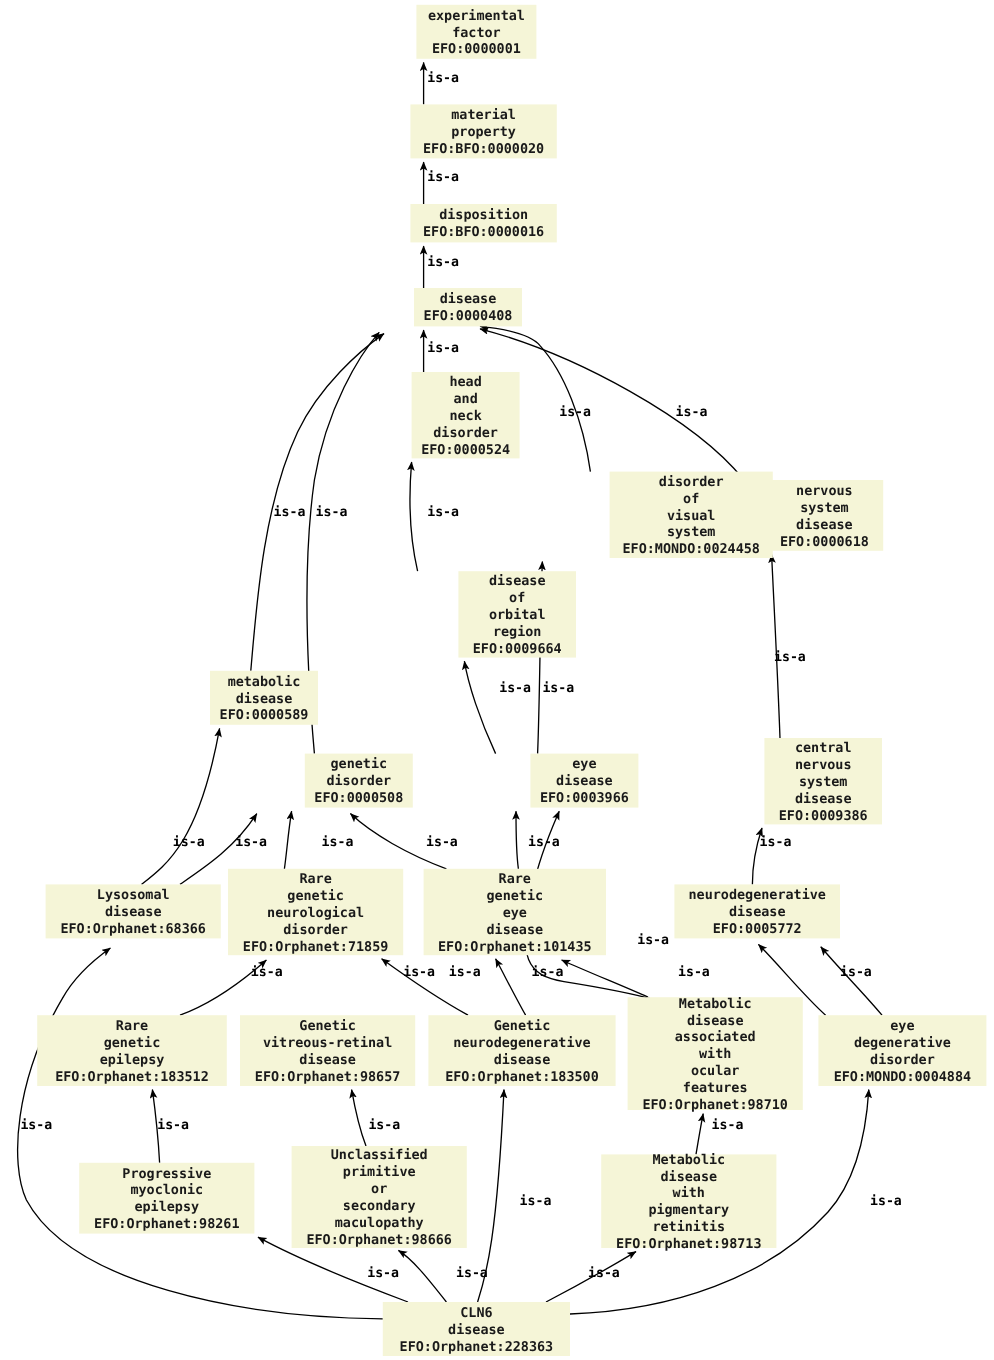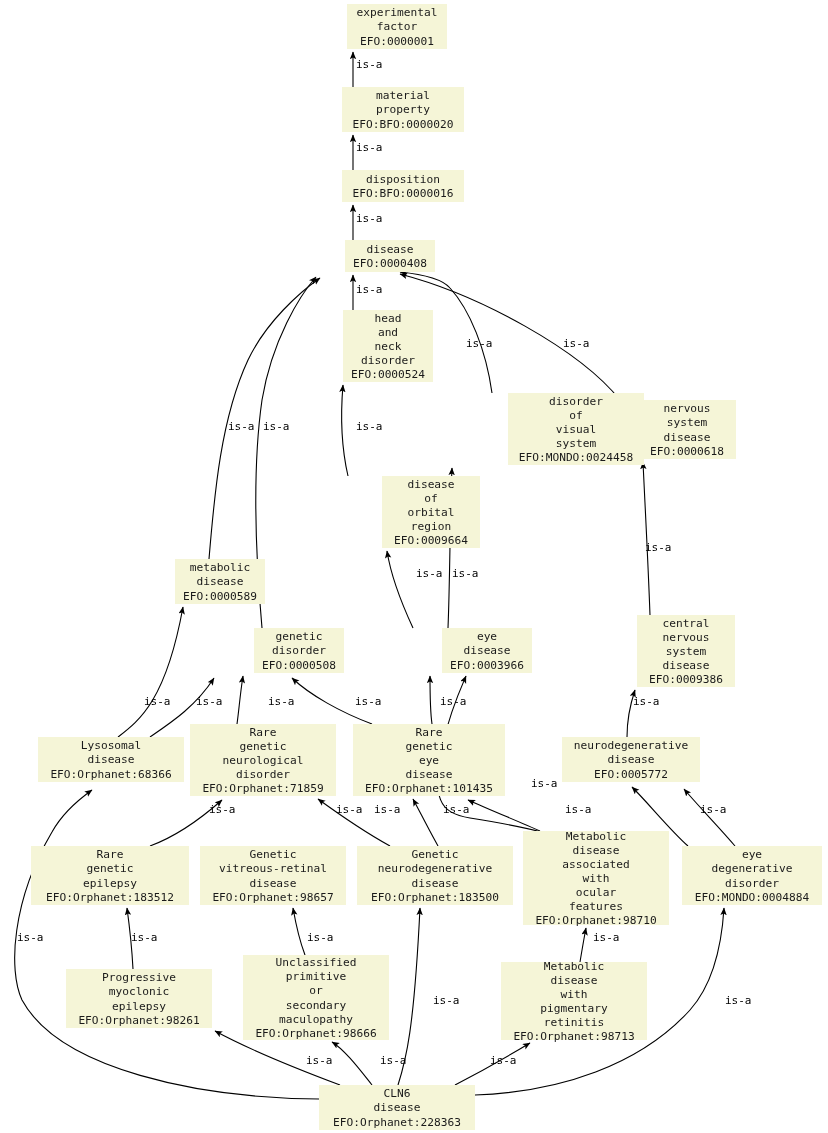--- a/index.html
+++ b/index.html
@@ -1,17 +1,17 @@
 <!DOCTYPE html>
 <html><head>
 <meta charset="utf-8">
 <style>
   html,body{margin:0;padding:0;background:#ffffff;}
   #stage{position:relative;width:828px;height:1133px;background:#ffffff;
-         font-family:"DejaVu Sans Mono","Liberation Mono",monospace;}
+         font-family:"DejaVu Sans Mono","Liberation Mono",monospace;font-weight:bold;}
   svg{position:absolute;left:0;top:0;width:828px;height:1133px;overflow:visible;}
   .edge{fill:none;stroke:#000000;stroke-width:1.1;}
   .arrowhead{fill:#000000;stroke:none;}
   .elabel{font-family:"DejaVu Sans Mono","Liberation Mono",monospace;font-size:11px;fill:#000000;}
   .nodebox{fill:#f5f5d7;stroke:none;}
   .nodetext{font-family:"DejaVu Sans Mono","Liberation Mono",monospace;font-size:11.2px;
             fill:#1a1a1a;text-anchor:middle;}
 </style>
 </head>
 <body>

